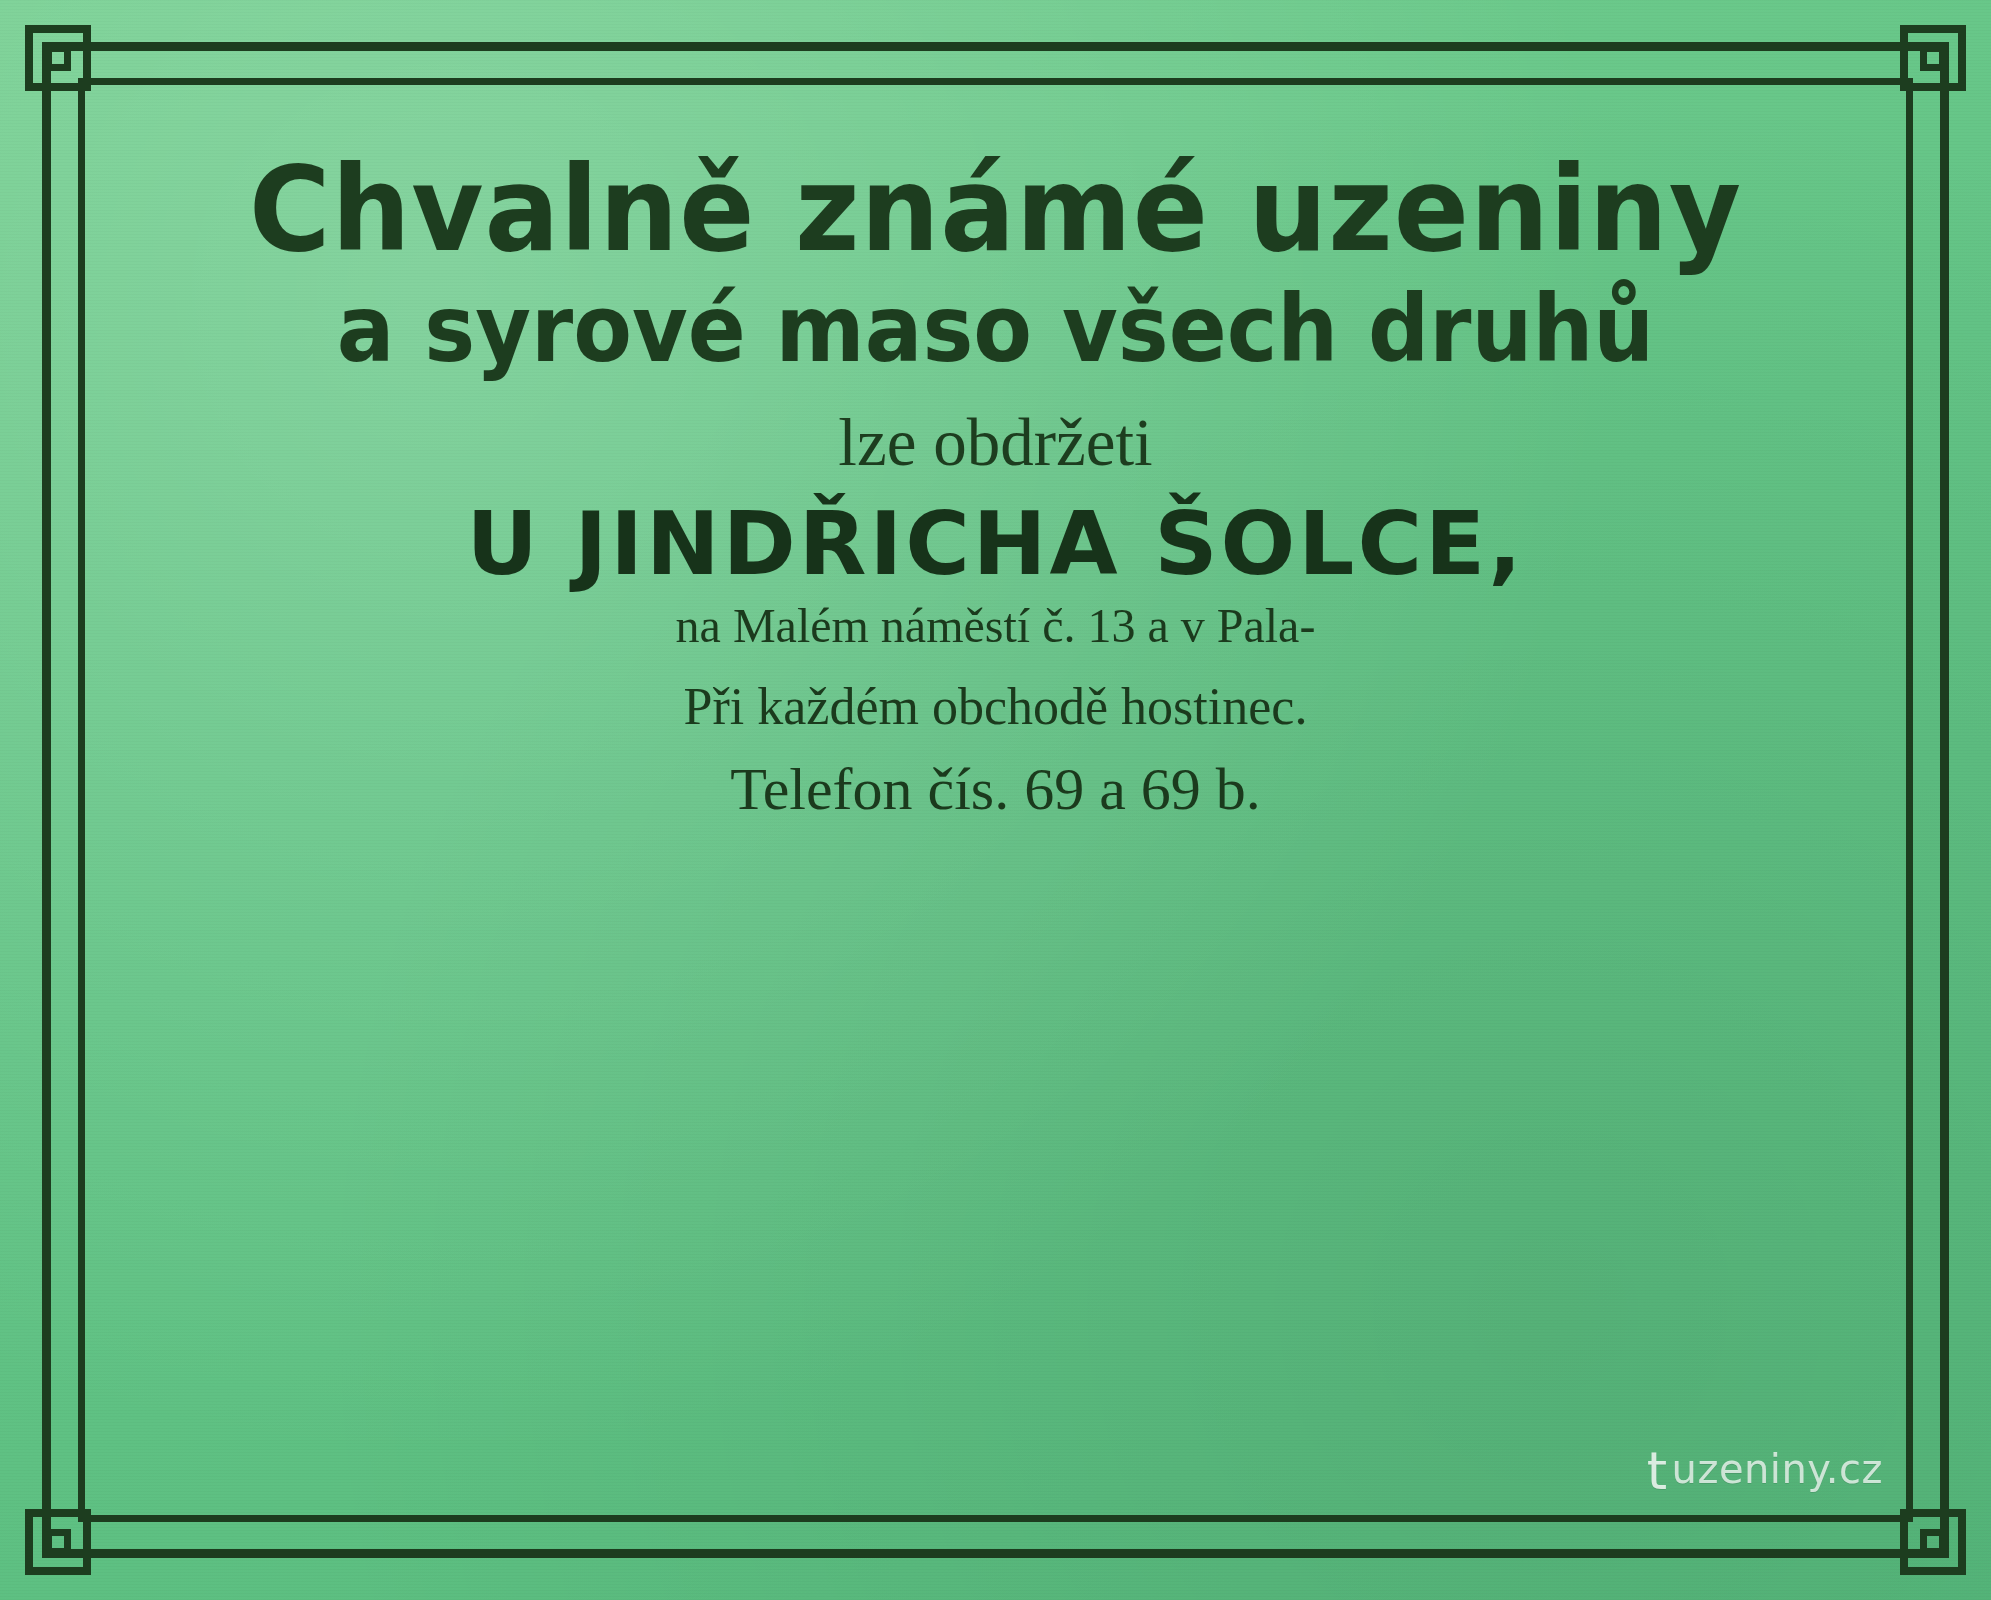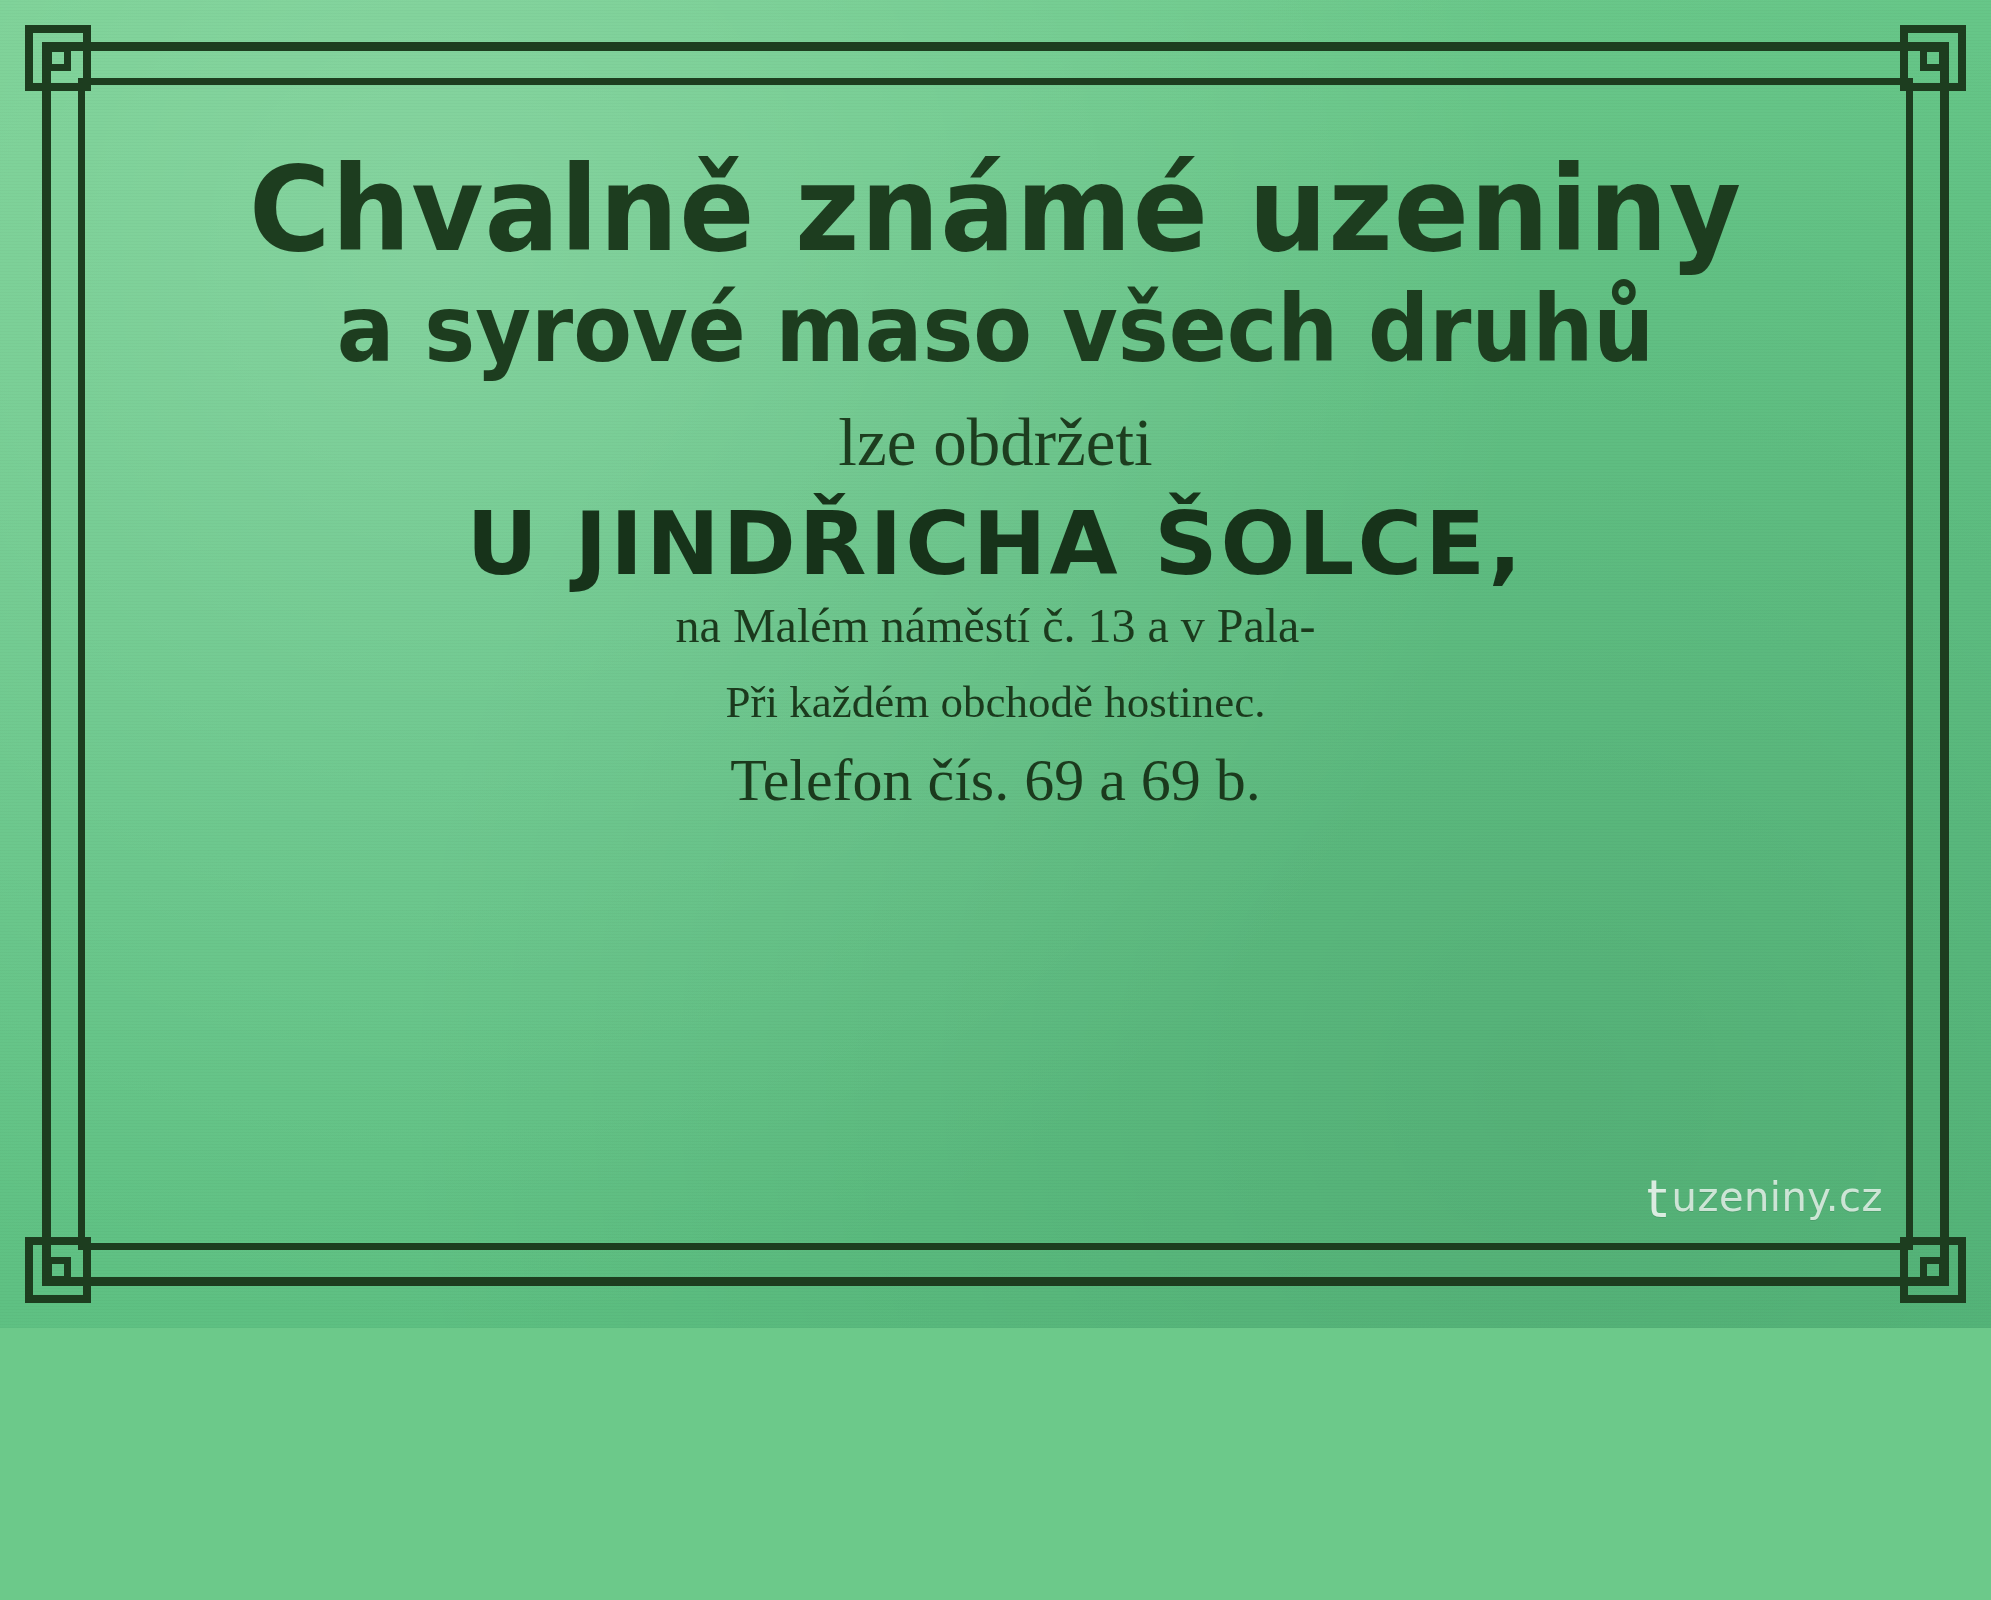--- a/index.html
+++ b/index.html
@@ -12,21 +12,21 @@
     width: 1991px;
     height: 1600px;
     overflow: hidden;
     font-family: "Liberation Serif", serif;
   }
 
   
   #ad-page {
     position: relative;
     width: 1991px;
-    height: 1328px;
+    height: 1600px;
     background:
       radial-gradient(circle at 22% 18%, rgba(255,255,255,0.16), rgba(255,255,255,0) 58%),
       radial-gradient(circle at 78% 82%, rgba(0,0,0,0.07), rgba(0,0,0,0) 62%),
       linear-gradient(160deg, #74cf90 0%, #63c486 45%, #57bb7d 100%);
     box-sizing: border-box;
   }
   
   #ad-page::after {
     content: "";
     position: absolute;
@@ -141,21 +141,21 @@
   .line-address {
     font-family: "Liberation Serif", serif;
     font-weight: 400;
     font-size: 48px;
     line-height: 1.18;
     margin: 0 0 22px 0;
     color: #1b3a1d;
   }
   .line-note {
     font-family: "Liberation Serif", serif;
-    font-size: 45px;
+    font-size: 52px;
     line-height: 1.15;
     margin: 0 0 18px 0;
     color: #1b3a1d;
   }
   .line-phone {
     font-family: "Liberation Serif", serif;
     font-size: 60px;
     line-height: 1.15;
     margin: 0;
     color: #1b3a1d;

